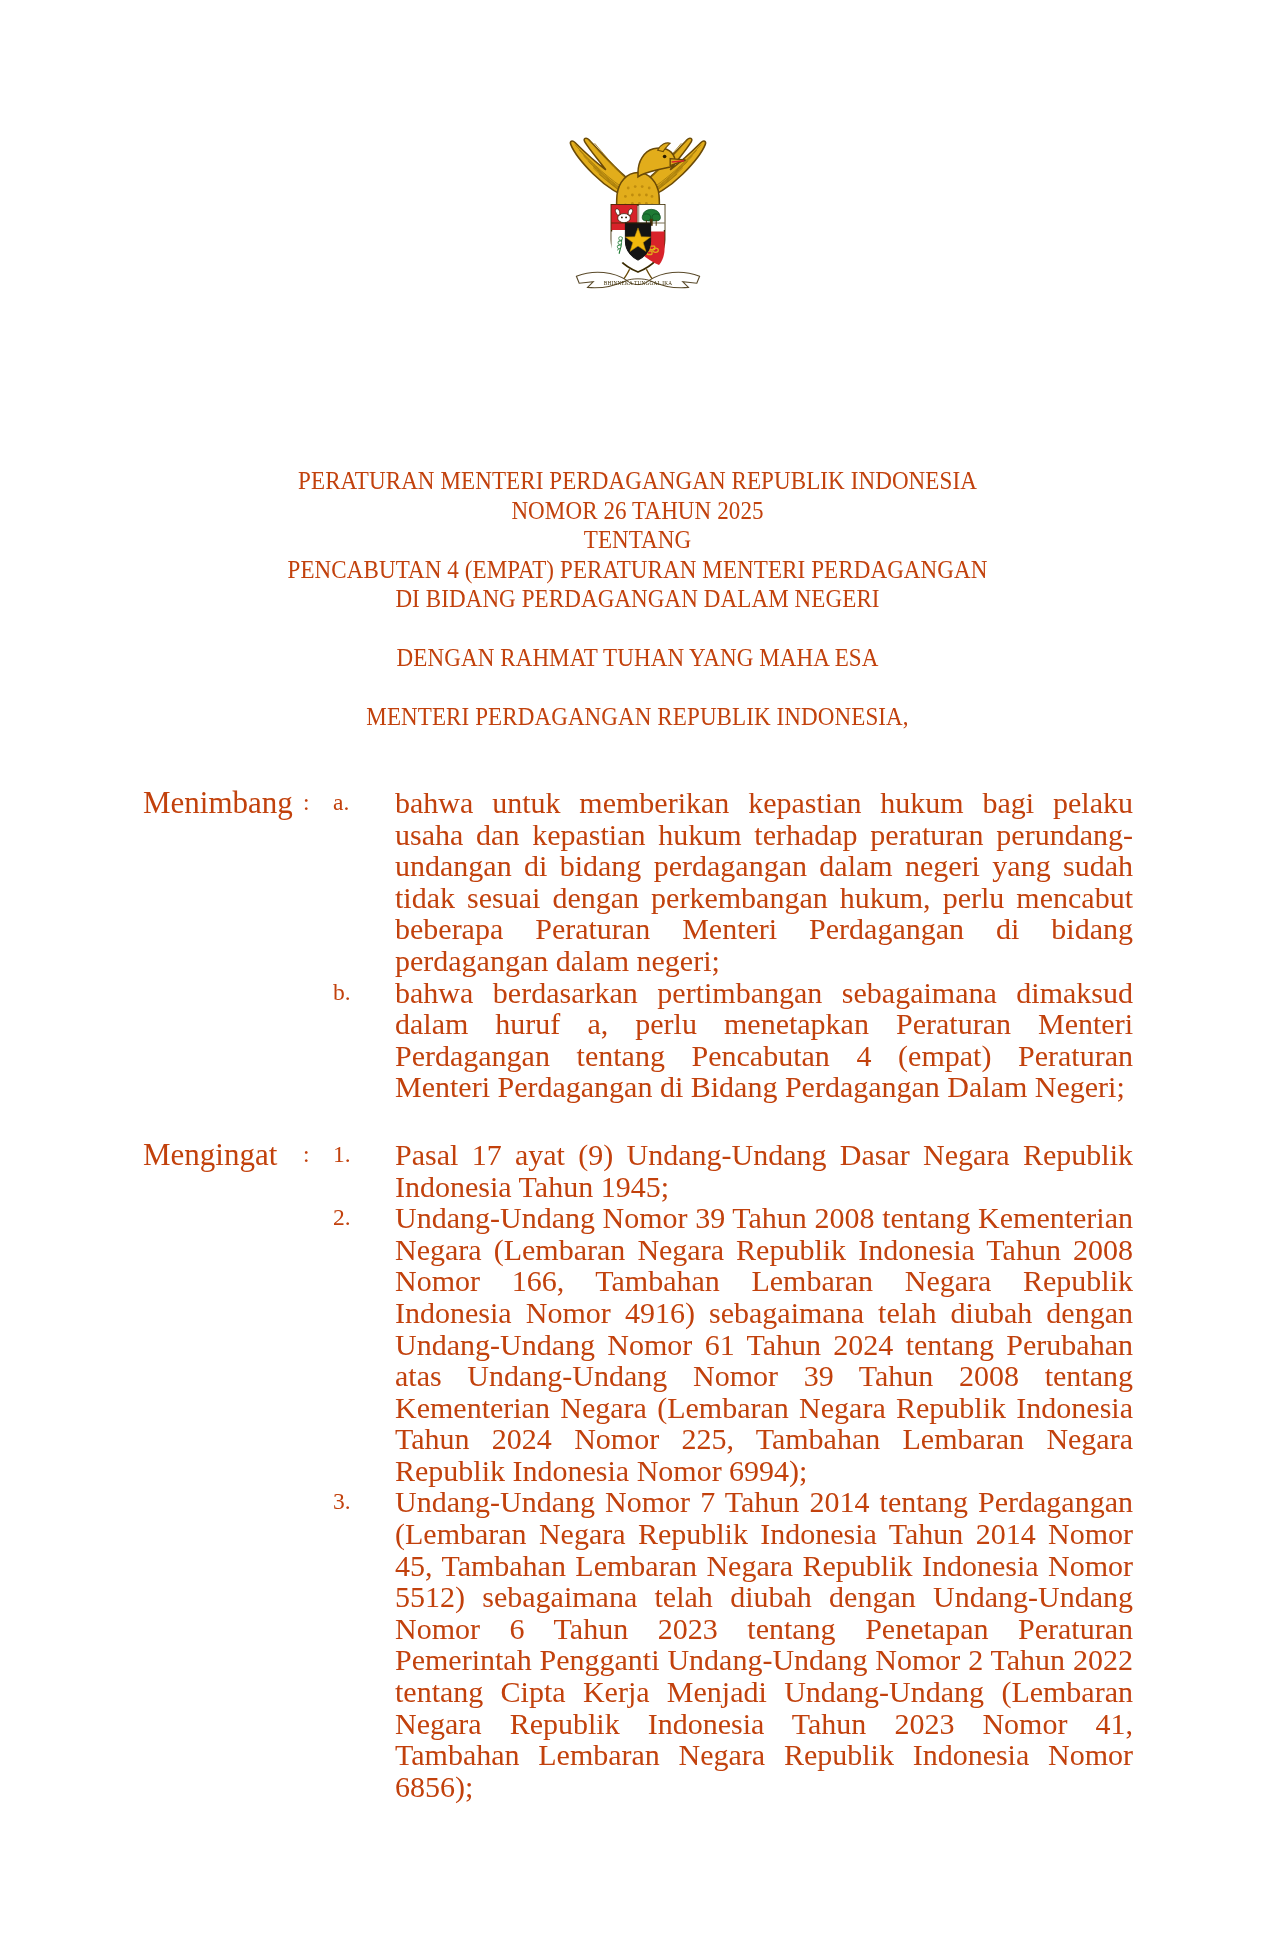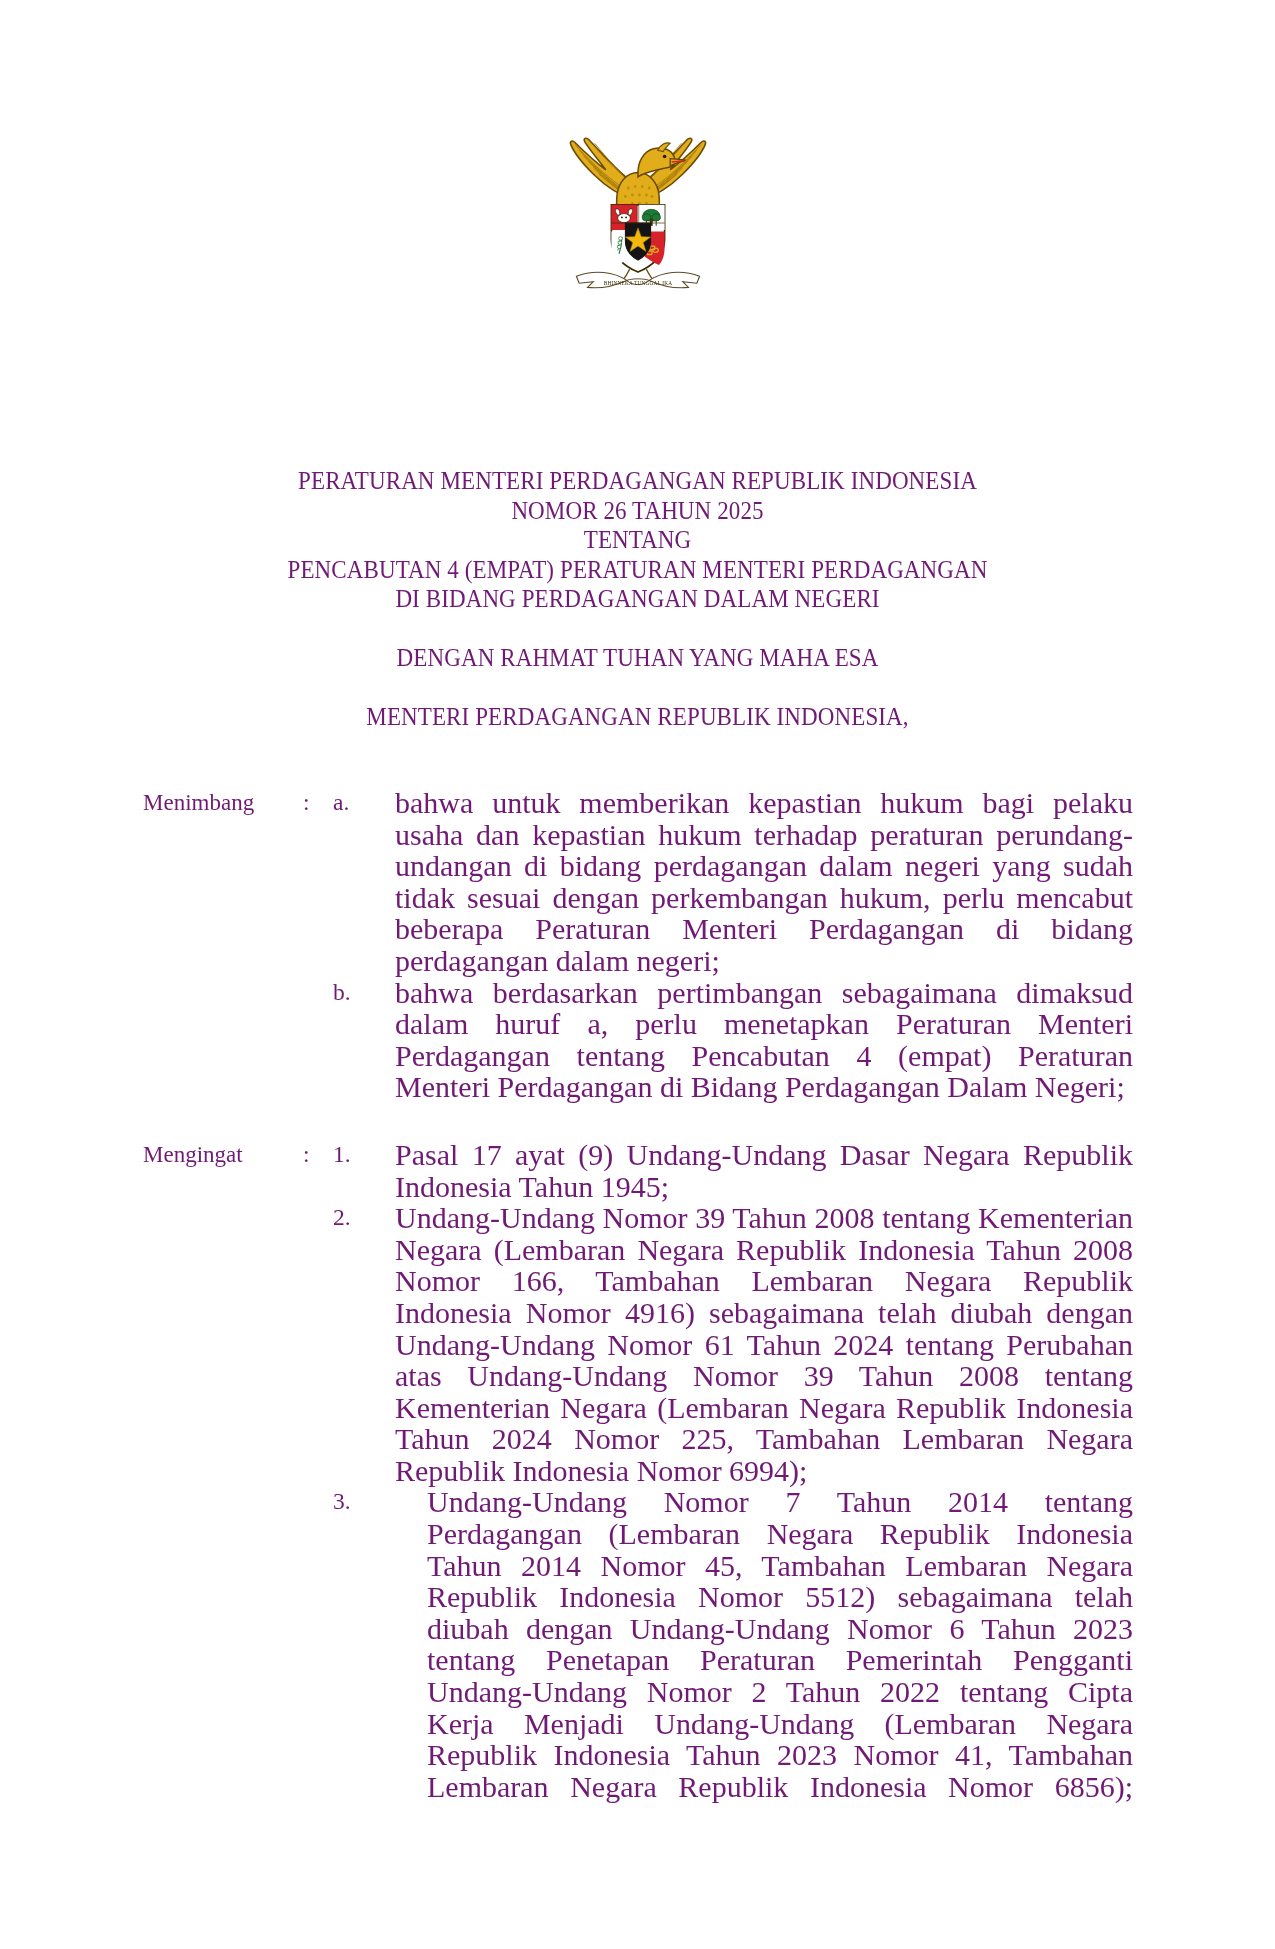--- a/index.html
+++ b/index.html
@@ -7,21 +7,21 @@
     padding: 0;
     background: #ffffff;
   }
   .page {
     position: relative;
     width: 1275px;
     height: 1949px;
     background: #ffffff;
     margin: 0 auto;
     font-family: "Liberation Serif", "DejaVu Serif", serif;
-    color: #701a75;
+    color: #c2410c;
     overflow: hidden;
     text-decoration: underline;
   }
 
   
   .emblem-wrap {
     position: absolute;
     left: 0;
     top: 118px;
     width: 1275px;
@@ -63,21 +63,21 @@
   .clause {
     display: flex;
     align-items: flex-start;
   }
   .clause + .clause {
     margin-top: 36px;
   }
   .cl-label {
     width: 160px;
     flex: 0 0 160px;
-    font-size: 23px;
+    font-size: 31px;
     line-height: 31.6px;
   }
   .cl-colon {
     width: 30px;
     flex: 0 0 30px;
     font-size: 23.5px;
     line-height: 31.6px;
   }
   .cl-items {
     flex: 1 1 auto;
@@ -96,21 +96,20 @@
     flex: 1 1 auto;
     font-size: 30px;
     line-height: 31.6px;
     text-align: justify;
     text-justify: inter-word;
     hyphens: none;
   }
   
   .it-text.full-justify {
     text-align-last: justify;
-    margin-left: 32px;
   }
 </style>
 </head>
 <body>
 
 <div class="page">
 
   <div class="emblem-wrap">
     <span class="emblem">
       <svg viewBox="0 0 300 250" width="210" height="175" aria-hidden="true">

